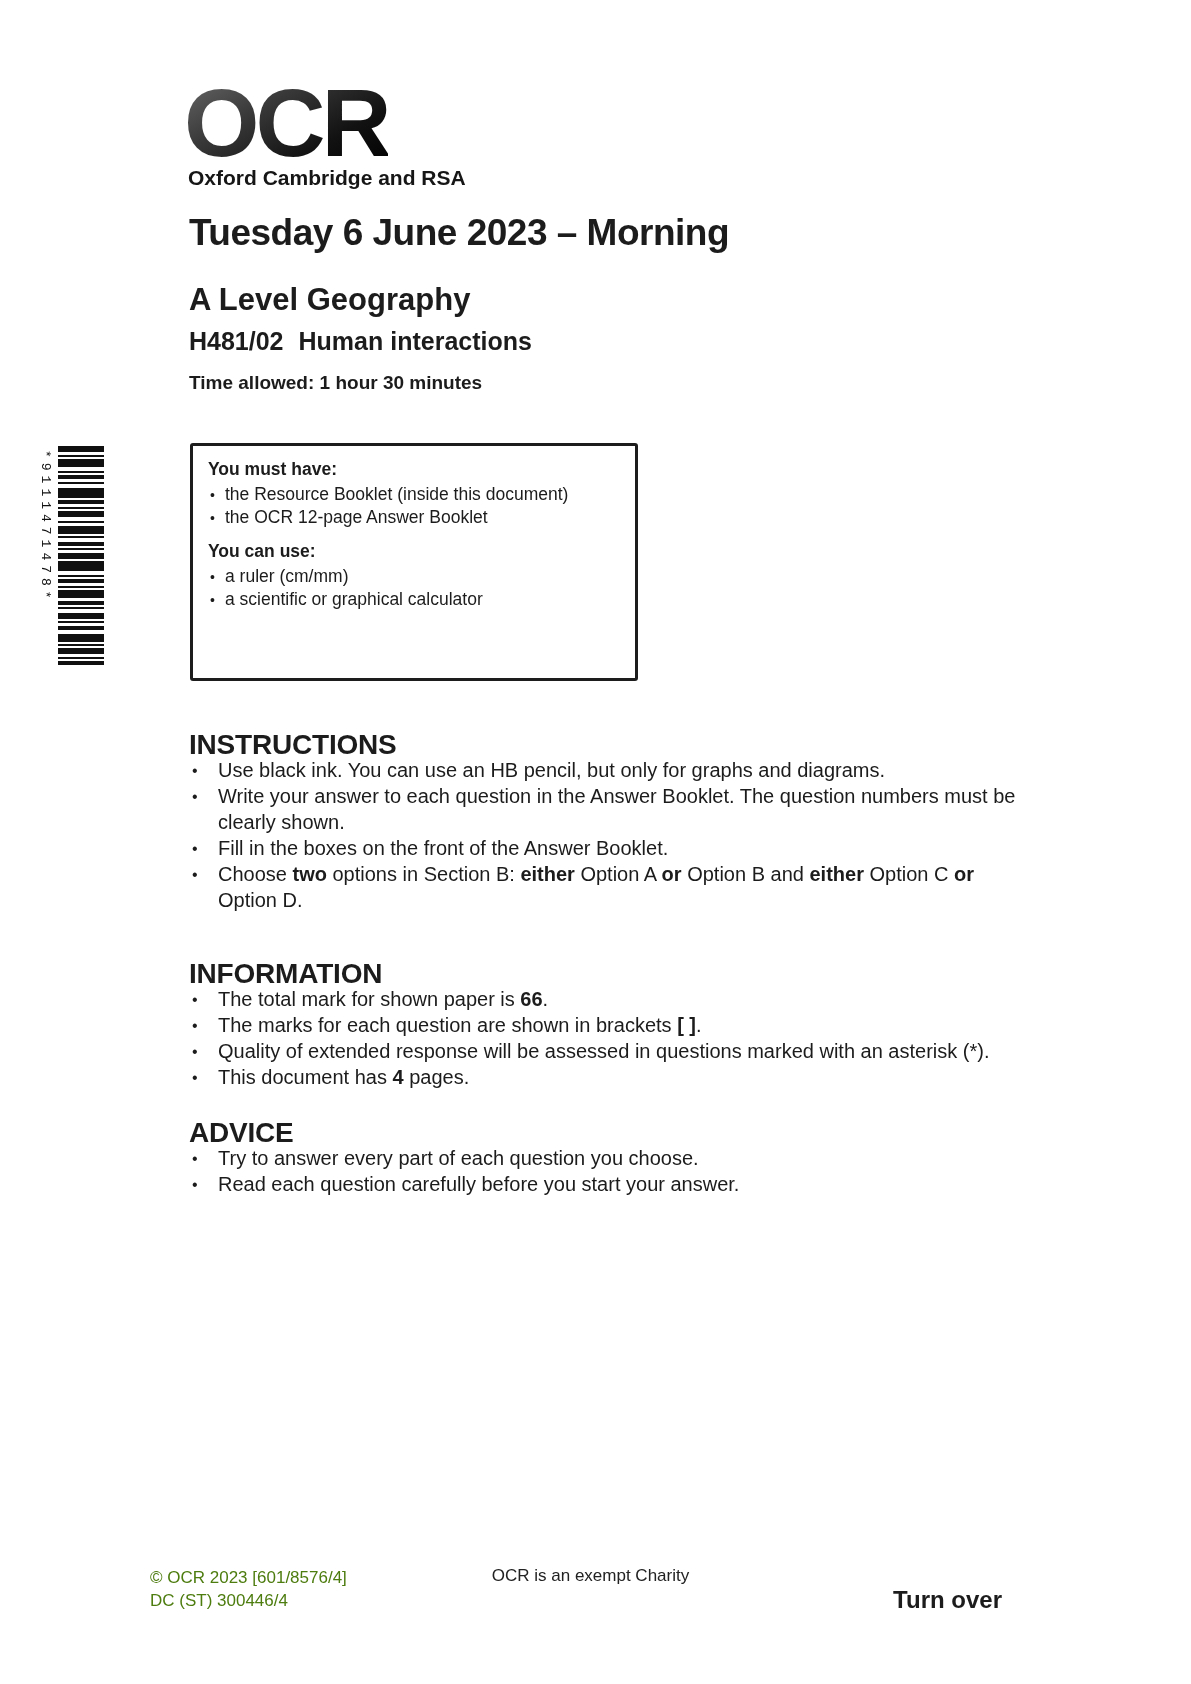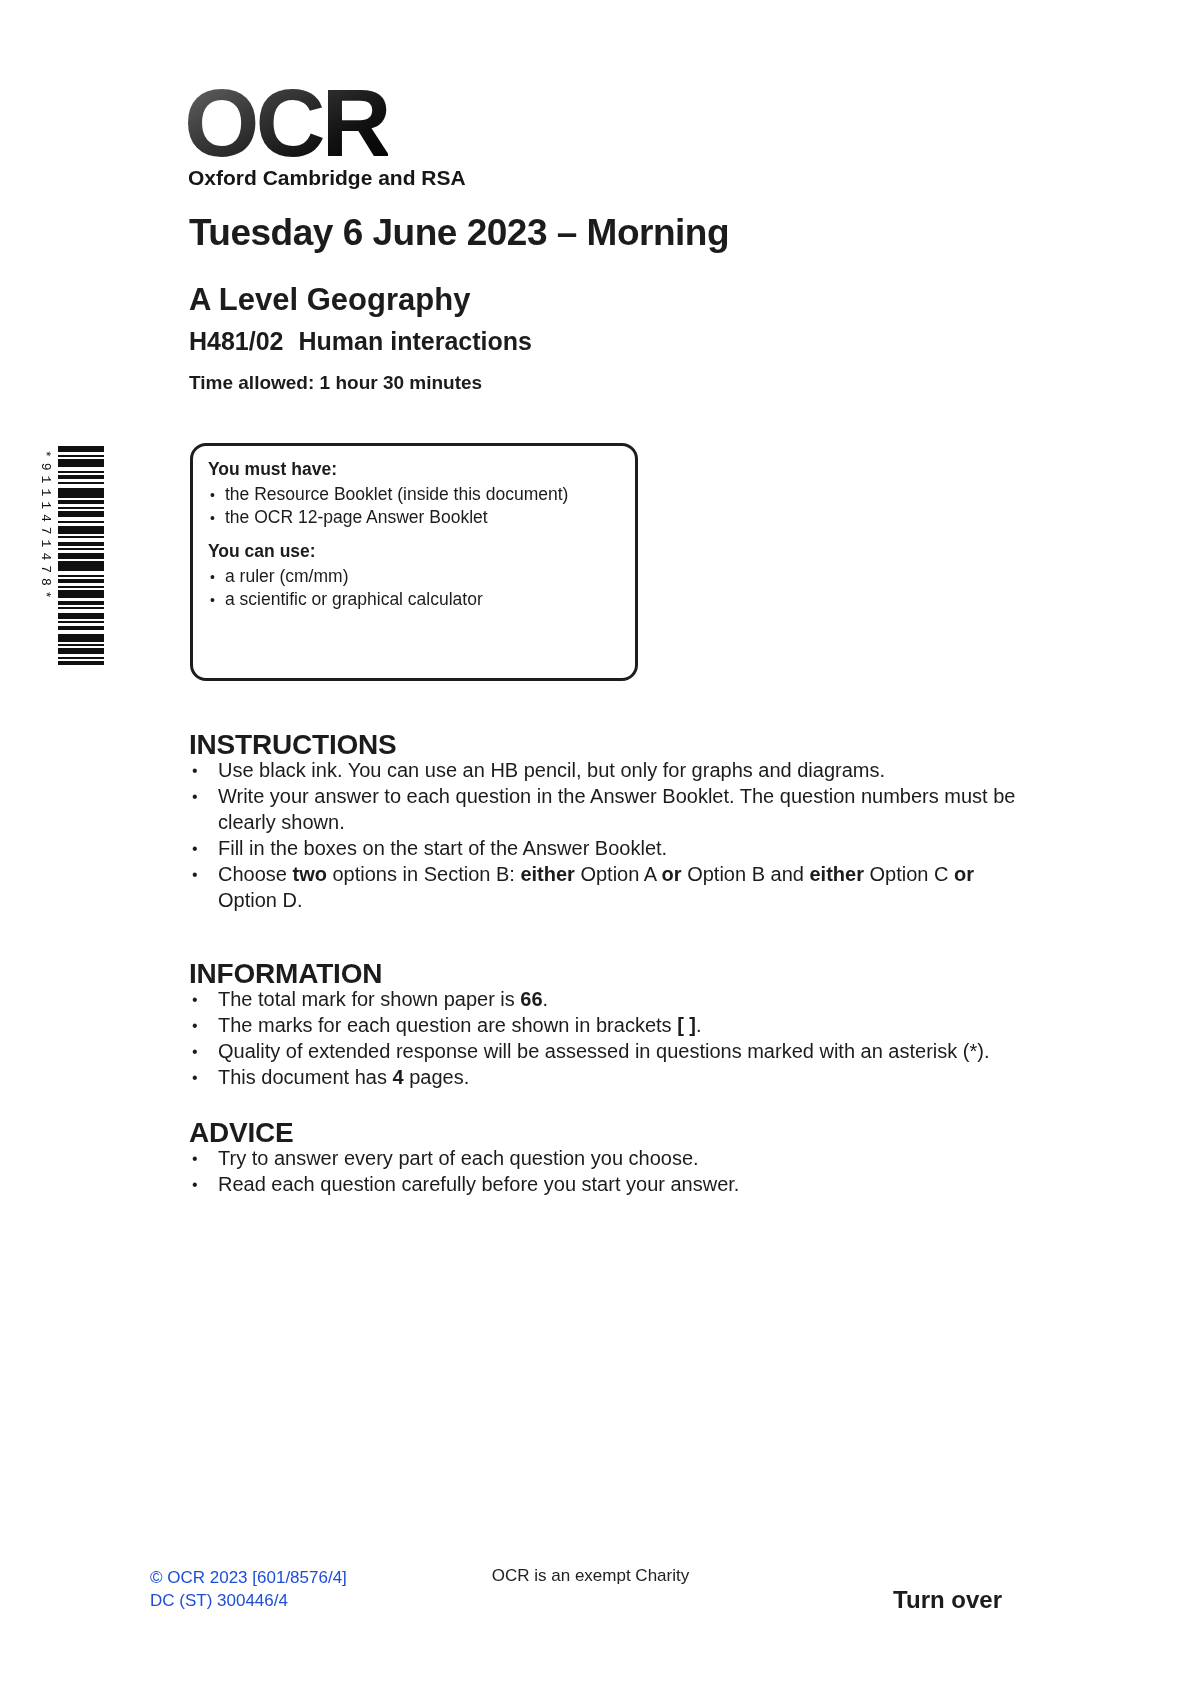--- a/index.html
+++ b/index.html
@@ -38,21 +38,21 @@
   }
   .paper-code{font-weight:700;}
   .paper-name{margin-left:15px;font-weight:700;}
   .time-allowed{
     position:absolute;left:189px;top:372px;
     font-size:19px;font-weight:700;
   }
   
   .req-box{
     position:absolute;left:190px;top:443px;width:412px;height:208px;
-    border:3px solid #1d1d1d;border-radius:16px;
+    border:3px solid #1d1d1d;border-radius:3px;
     padding:12px 15px;
     font-size:17.5px;line-height:23px;
   }
   .req-heading{font-weight:700;margin:0;}
   .req-list{list-style:none;margin:2px 0 0 0;padding:0;}
   .req-list li{padding-left:17px;position:relative;}
   .req-list li::before{content:"•";position:absolute;left:2px;font-size:14px;top:1px;}
   .req-gap{height:11px;}
   
   .barcode{position:absolute;left:38px;top:446px;height:230px;}
@@ -73,21 +73,21 @@
     position:absolute;left:189px;width:848px;
     list-style:none;margin:0;padding:0;
     font-size:20px;line-height:26px;
   }
   .bullet-list li{padding-left:29px;position:relative;margin:0;}
   .bullet-list li::before{content:"•";position:absolute;left:3px;font-size:16px;top:1px;}
   .b{font-weight:700;}
   
   .footer-left{
     position:absolute;left:150px;top:1566px;
-    font-size:17px;line-height:23px;color:#1d4ed8;
+    font-size:17px;line-height:23px;color:#4d7c0f;
   }
   .footer-center{
     position:absolute;left:150px;right:160px;top:1566px;
     text-align:center;font-size:17px;color:#222;
   }
   .turn-over{
     position:absolute;right:189px;top:1586px;
     font-size:24px;font-weight:700;
   }
 </style>
@@ -185,21 +185,21 @@
     <ul class="req-list">
       <li>a ruler (cm/mm)</li>
       <li>a scientific or graphical calculator</li>
     </ul>
   </div>
 
   <div class="section-heading" style="top:729px;">INSTRUCTIONS</div>
   <ul class="bullet-list" style="top:757px;">
     <li><span>Use black ink. You can use an HB pencil, but only for graphs and diagrams.</span></li>
     <li><span>Write your answer to each question in the Answer Booklet. The question numbers must be clearly shown.</span></li>
-    <li><span>Fill in the boxes on the start of the Answer Booklet.</span></li>
+    <li><span>Fill in the boxes on the front of the Answer Booklet.</span></li>
     <li><span>Choose </span><span class="b">two</span><span> options in Section B: </span><span class="b">either</span><span> Option A </span><span class="b">or</span><span> Option B and </span><span class="b">either</span><span> Option C </span><span class="b">or</span><span> Option D.</span></li>
   </ul>
 
   <div class="section-heading" style="top:958px;">INFORMATION</div>
   <ul class="bullet-list" style="top:986px;">
     <li><span>The total mark for shown paper is </span><span class="b">66</span><span>.</span></li>
     <li><span>The marks for each question are shown in brackets </span><span class="b">[ ]</span><span>.</span></li>
     <li><span>Quality of extended response will be assessed in questions marked with an asterisk (*).</span></li>
     <li><span>This document has </span><span class="b">4</span><span> pages.</span></li>
   </ul>

